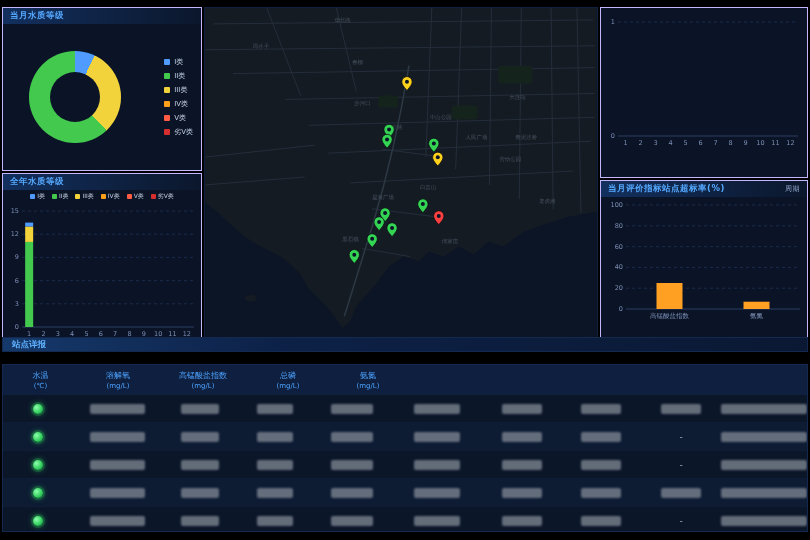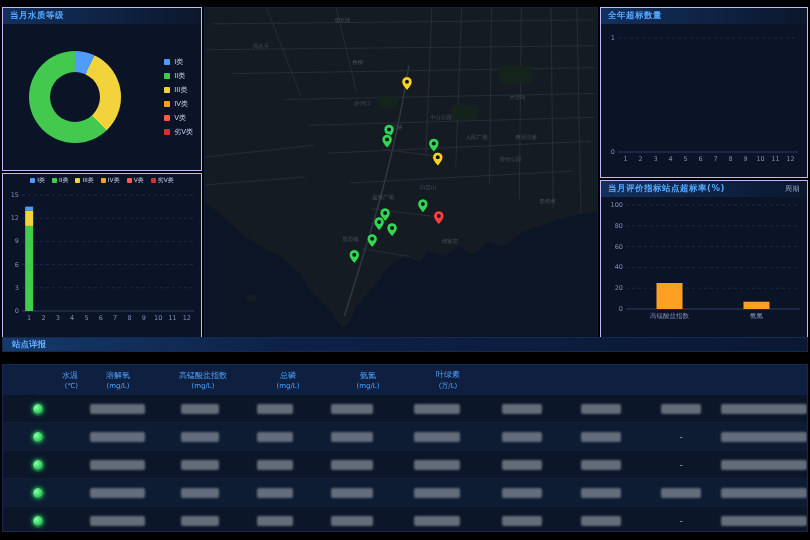--- a/index.html
+++ b/index.html
@@ -81,20 +81,23 @@
           </span>
           <span class="lg-item">
             <span class="sw" style="background: rgb(214, 46, 46);"></span>
             <span>劣V类</span>
           </span>
         </div>
     </div>
   </section>
 
   <section class="panel" style="left:2px;top:173px;width:200px;height:172px;">
+    <div class="panel-h">
+      <span>全年水质等级</span>
+    </div>
     <div class="hlegend" id="year-legend">
         <span class="lg-item">
           <span class="sw" style="background: rgb(79, 155, 255);"></span>
           <span>I类</span>
         </span>
         <span class="lg-item">
           <span class="sw" style="background: rgb(67, 201, 78);"></span>
           <span>II类</span>
         </span>
         <span class="lg-item">
@@ -247,23 +250,20 @@
           </g>
           <g transform="translate(150,257)">
             <path d="M0,0 C-3.6,-4.2 -5.2,-6.4 -5.2,-8.8 A5.2,5.2 0 1 1 5.2,-8.8 C5.2,-6.4 3.6,-4.2 0,0 Z" fill="#35d554" stroke="#0a0e14" stroke-width="0.8"></path>
             <circle cx="0" cy="-8.8" r="2" fill="#0a1426"></circle>
           </g>
         </g>
     </svg>
   </div>
 
   <section class="panel" style="left:600px;top:7px;width:208px;height:171px;">
-    <div class="panel-h">
-      <span>全年超标数量</span>
-    </div>
     <svg id="exceed-svg" width="204" height="150" viewBox="0 0 204 150" style="margin-left:1px;">
         <line x1="16" y1="128" x2="196" y2="128" stroke="#2c3d63" stroke-dasharray="none" stroke-width="1"></line>
         <text x="13" y="130" text-anchor="end" fill="#7e8fb5" font-size="6.5">0</text>
         <line x1="16" y1="14" x2="196" y2="14" stroke="#1a2a4c" stroke-dasharray="3 3" stroke-width="1"></line>
         <text x="13" y="16" text-anchor="end" fill="#7e8fb5" font-size="6.5">1</text>
         <text x="23.5" y="137" text-anchor="middle" fill="#7e8fb5" font-size="6.5">1</text>
         <text x="38.5" y="137" text-anchor="middle" fill="#7e8fb5" font-size="6.5">2</text>
         <text x="53.5" y="137" text-anchor="middle" fill="#7e8fb5" font-size="6.5">3</text>
         <text x="68.5" y="137" text-anchor="middle" fill="#7e8fb5" font-size="6.5">4</text>
         <text x="83.5" y="137" text-anchor="middle" fill="#7e8fb5" font-size="6.5">5</text>
@@ -301,43 +301,39 @@
         <rect x="54.5" y="86" width="26" height="26" fill="#ffa022"></rect>
         <rect x="141.5" y="104.72" width="26" height="7.280000000000001" fill="#ffa022"></rect>
       </svg>
   </section>
 
   <div class="section-bar">
     <span>站点详报</span>
   </div>
   <div class="tbl">
     <div class="thead" id="thead">
-        <div class="th" style="width: 75px; align-items: flex-end;">
+        <div class="th" style="width: 75px;">
           <span>水温</span>
           <span class="unit">(℃)</span>
         </div>
         <div class="th" style="width: 80px;">
           <span>溶解氧</span>
           <span class="unit">(mg/L)</span>
         </div>
         <div class="th" style="width: 90px;">
           <span>高锰酸盐指数</span>
           <span class="unit">(mg/L)</span>
         </div>
         <div class="th" style="width: 80px;">
           <span>总磷</span>
           <span class="unit">(mg/L)</span>
         </div>
         <div class="th" style="width: 80px;">
           <span>氨氮</span>
           <span class="unit">(mg/L)</span>
-        </div>
-        <div class="th" style="width: 80px;">
-          <span>叶绿素</span>
-          <span class="unit">(万/L)</span>
         </div>
       </div>
     <div id="tbody">
         <div class="tr">
           <div class="td" style="width: 70px;">
             <span class="dot"></span>
           </div>
           <div class="td" style="width: 90px;">
             <span class="blob" style="width: 55px;"></span>
           </div>

